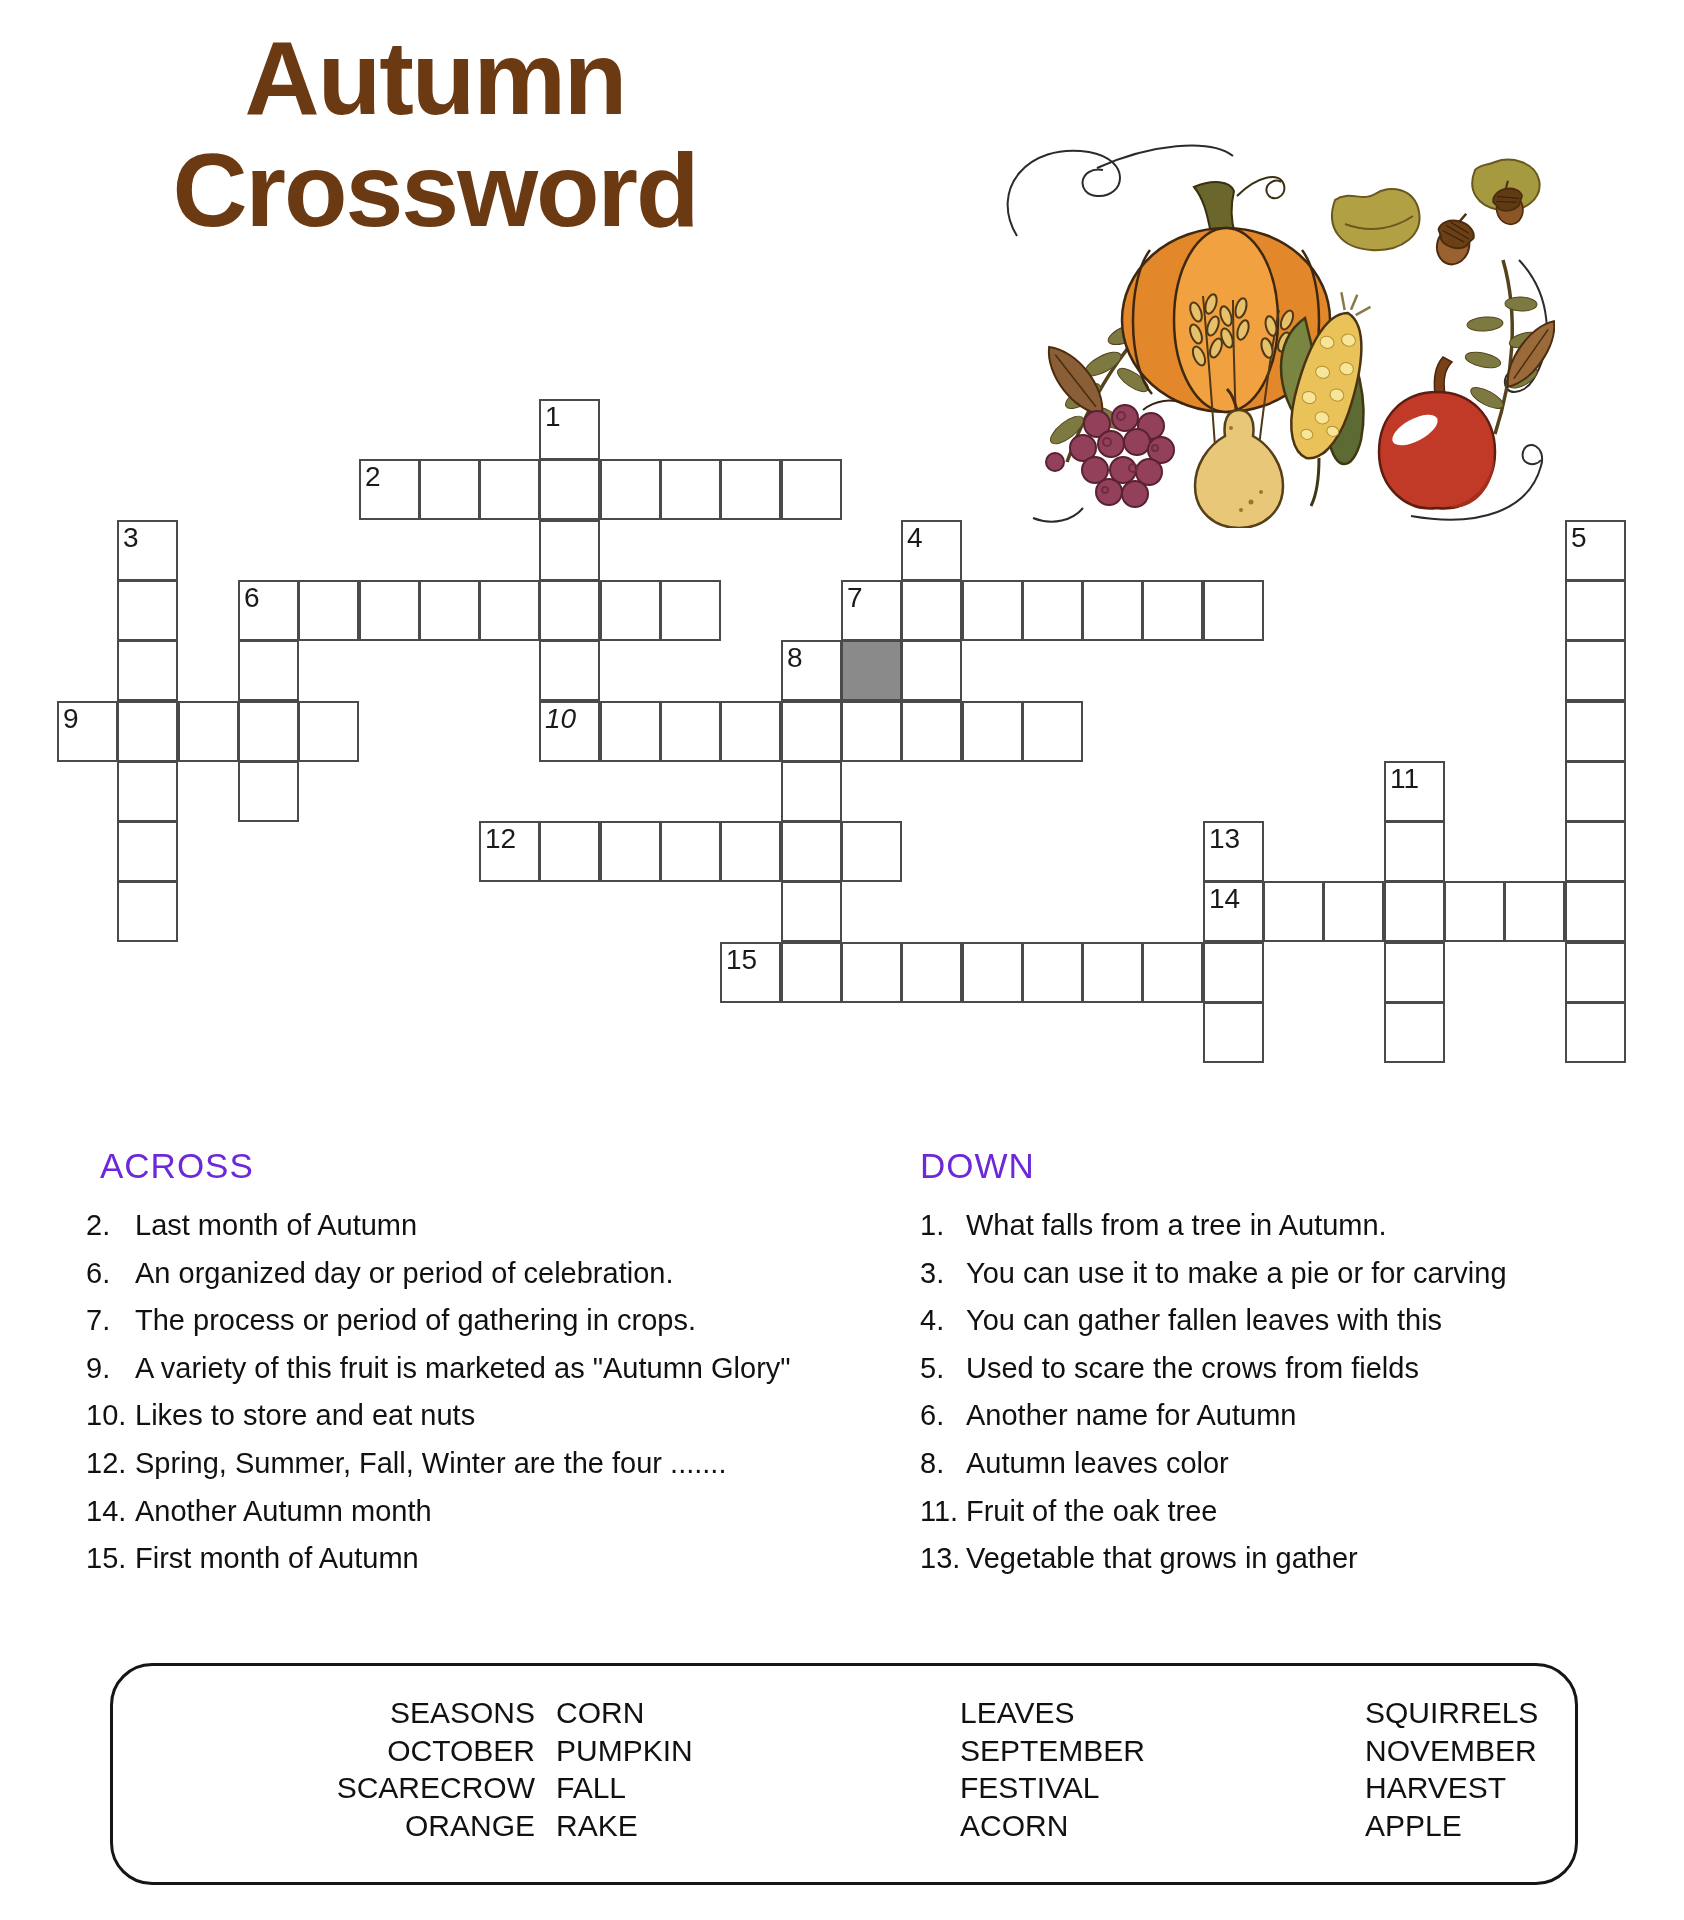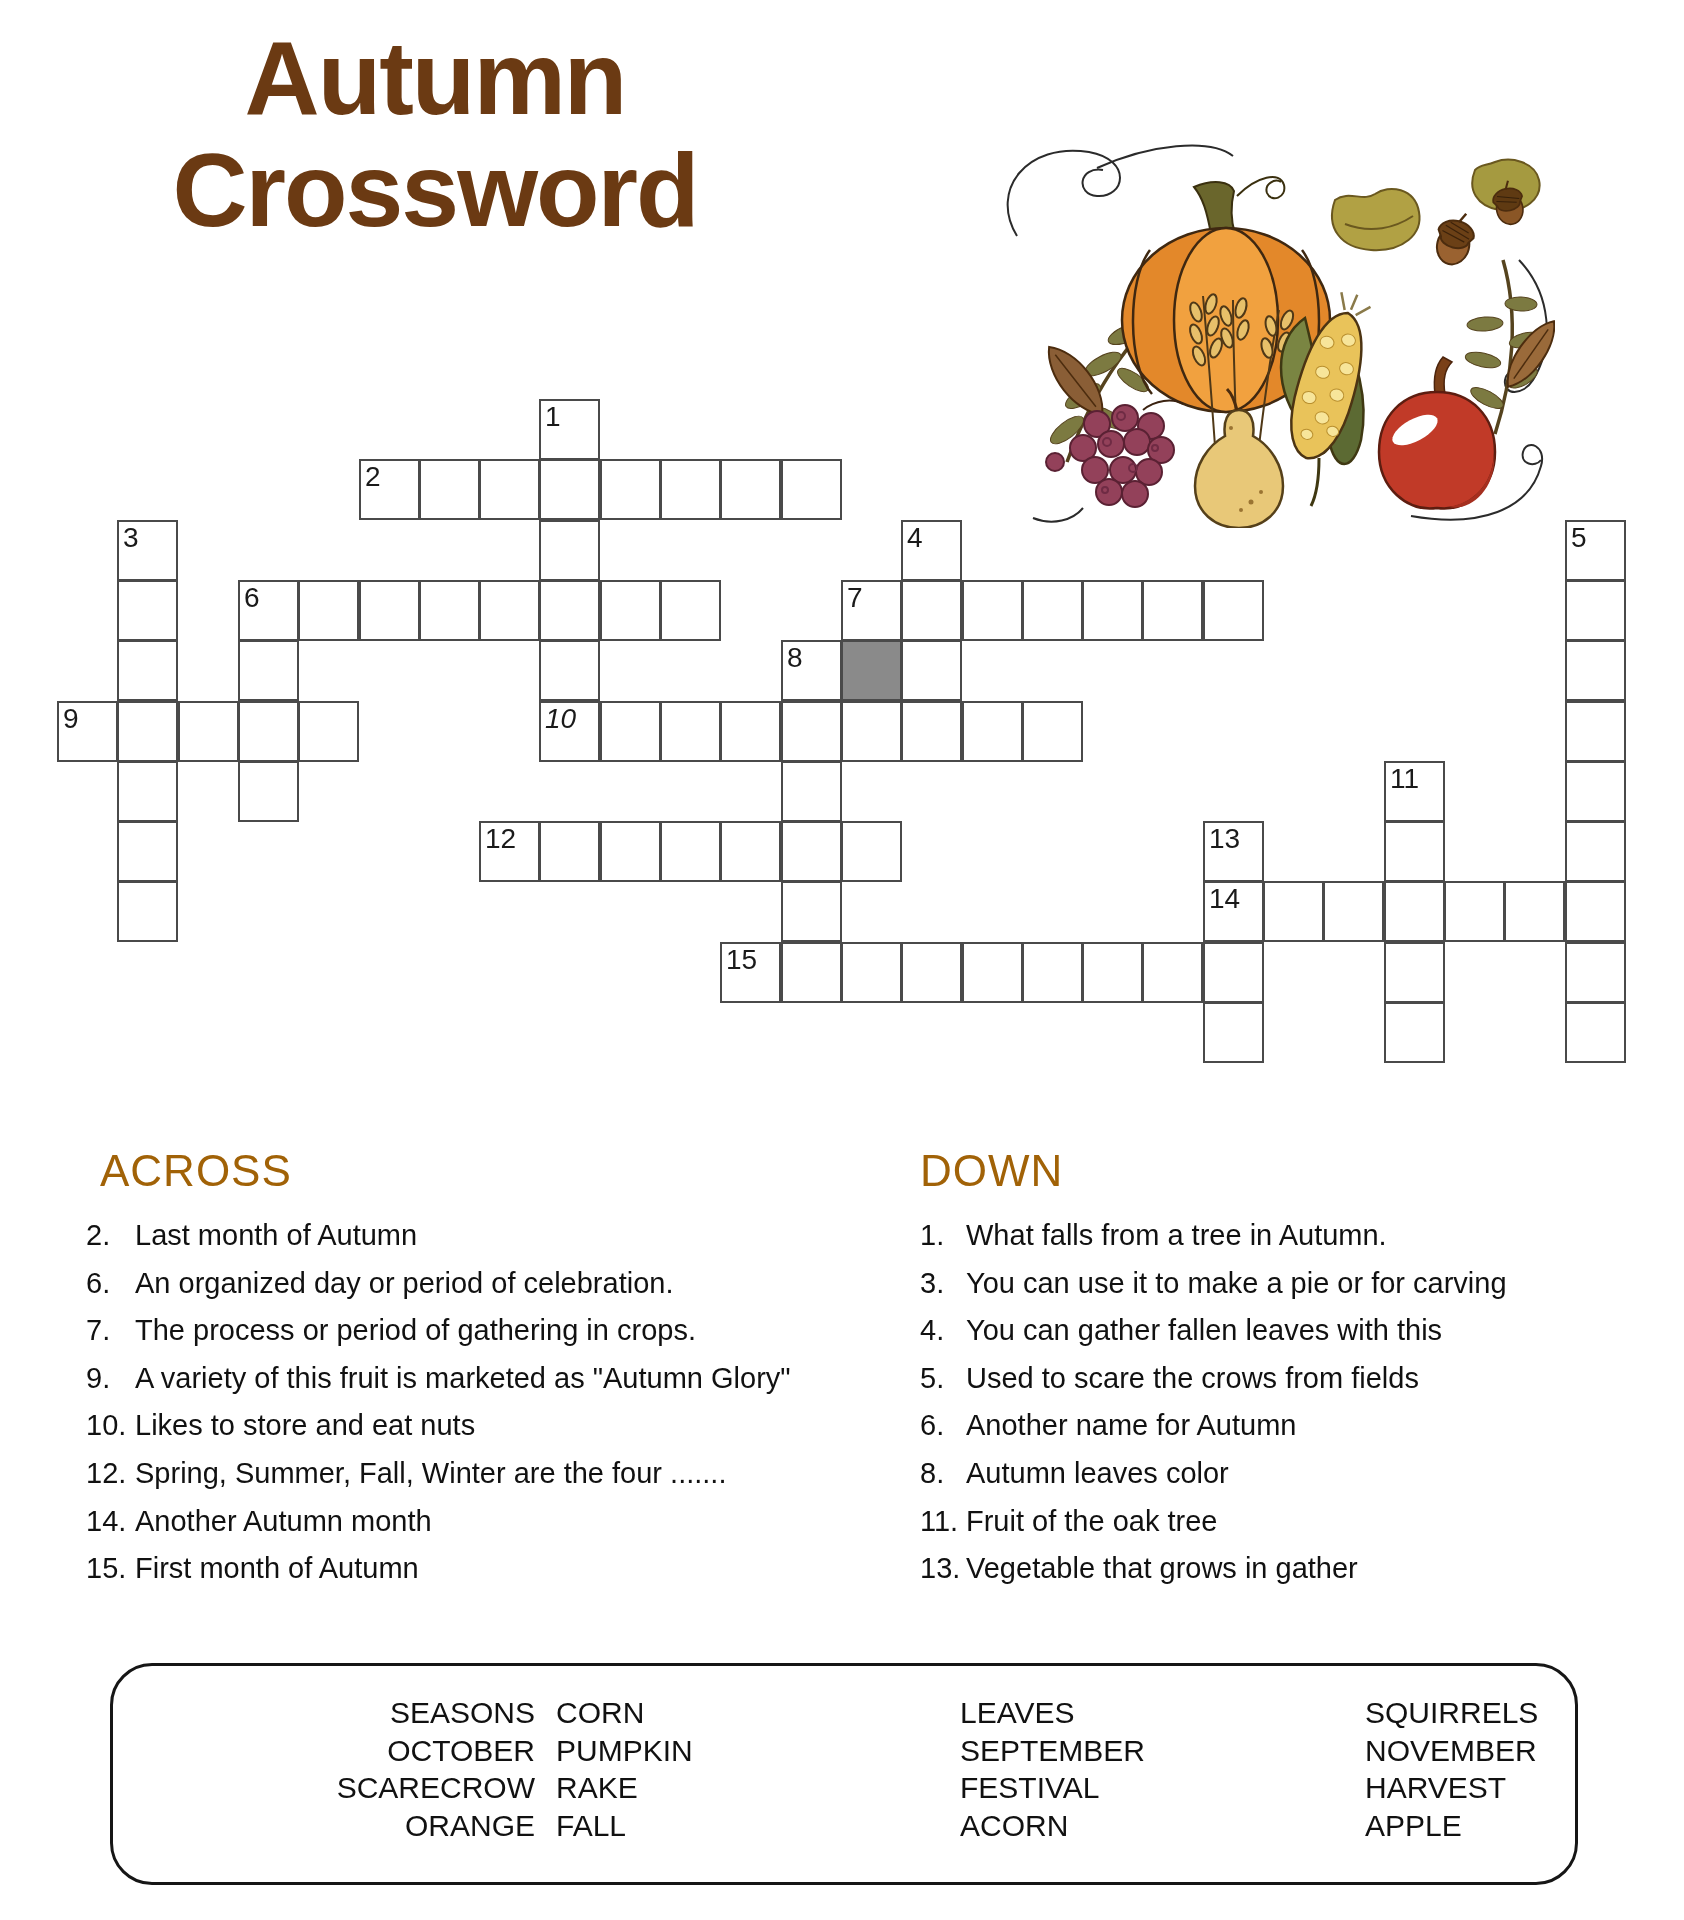--- a/index.html
+++ b/index.html
@@ -17,22 +17,22 @@
   
   #grid{position:absolute;left:0;top:0;width:1684px;height:1120px;}
   .cell{position:absolute;width:61px;height:61px;box-sizing:border-box;
         border:2px solid #4a4a4a;background:#ffffff;}
   .cell.blocked{background:#8a8a8a;}
   .cellnum{position:absolute;left:4px;top:1px;font-size:28px;line-height:1.05;
            color:#1a1a1a;}
 
   
   .clues{position:absolute;}
-  .clues h2{margin:0 0 16px 14px;font-size:44px;font-weight:normal;
-            letter-spacing:1px;color:#a16207;}
+  .clues h2{margin:0 0 16px 14px;font-size:35px;font-weight:normal;
+            letter-spacing:1px;color:#6d28d9;}
   .clues ol{list-style:none;margin:0;padding:0;}
   .clues li{display:grid;grid-template-columns:49px 1fr;
             font-size:29px;line-height:47.6px;color:#111;}
   #across-sec{left:86px;top:1146px;width:790px;}
   #down-sec{left:920px;top:1146px;width:660px;}
   #down-sec h2{margin-left:0;}
   #down-sec li{grid-template-columns:46px 1fr;}
 
   
   .bank{position:absolute;left:110px;top:1663px;width:1468px;height:222px;
@@ -414,22 +414,22 @@
   <div id="bank-cols">
       <div class="bank-col">
         <div class="bank-word">SEASONS</div>
         <div class="bank-word">OCTOBER</div>
         <div class="bank-word">SCARECROW</div>
         <div class="bank-word">ORANGE</div>
       </div>
       <div class="bank-col">
         <div class="bank-word">CORN</div>
         <div class="bank-word">PUMPKIN</div>
+        <div class="bank-word">FALL</div>
         <div class="bank-word">RAKE</div>
-        <div class="bank-word">FALL</div>
       </div>
       <div class="bank-col">
         <div class="bank-word">LEAVES</div>
         <div class="bank-word">SEPTEMBER</div>
         <div class="bank-word">FESTIVAL</div>
         <div class="bank-word">ACORN</div>
       </div>
       <div class="bank-col">
         <div class="bank-word">SQUIRRELS</div>
         <div class="bank-word">NOVEMBER</div>

